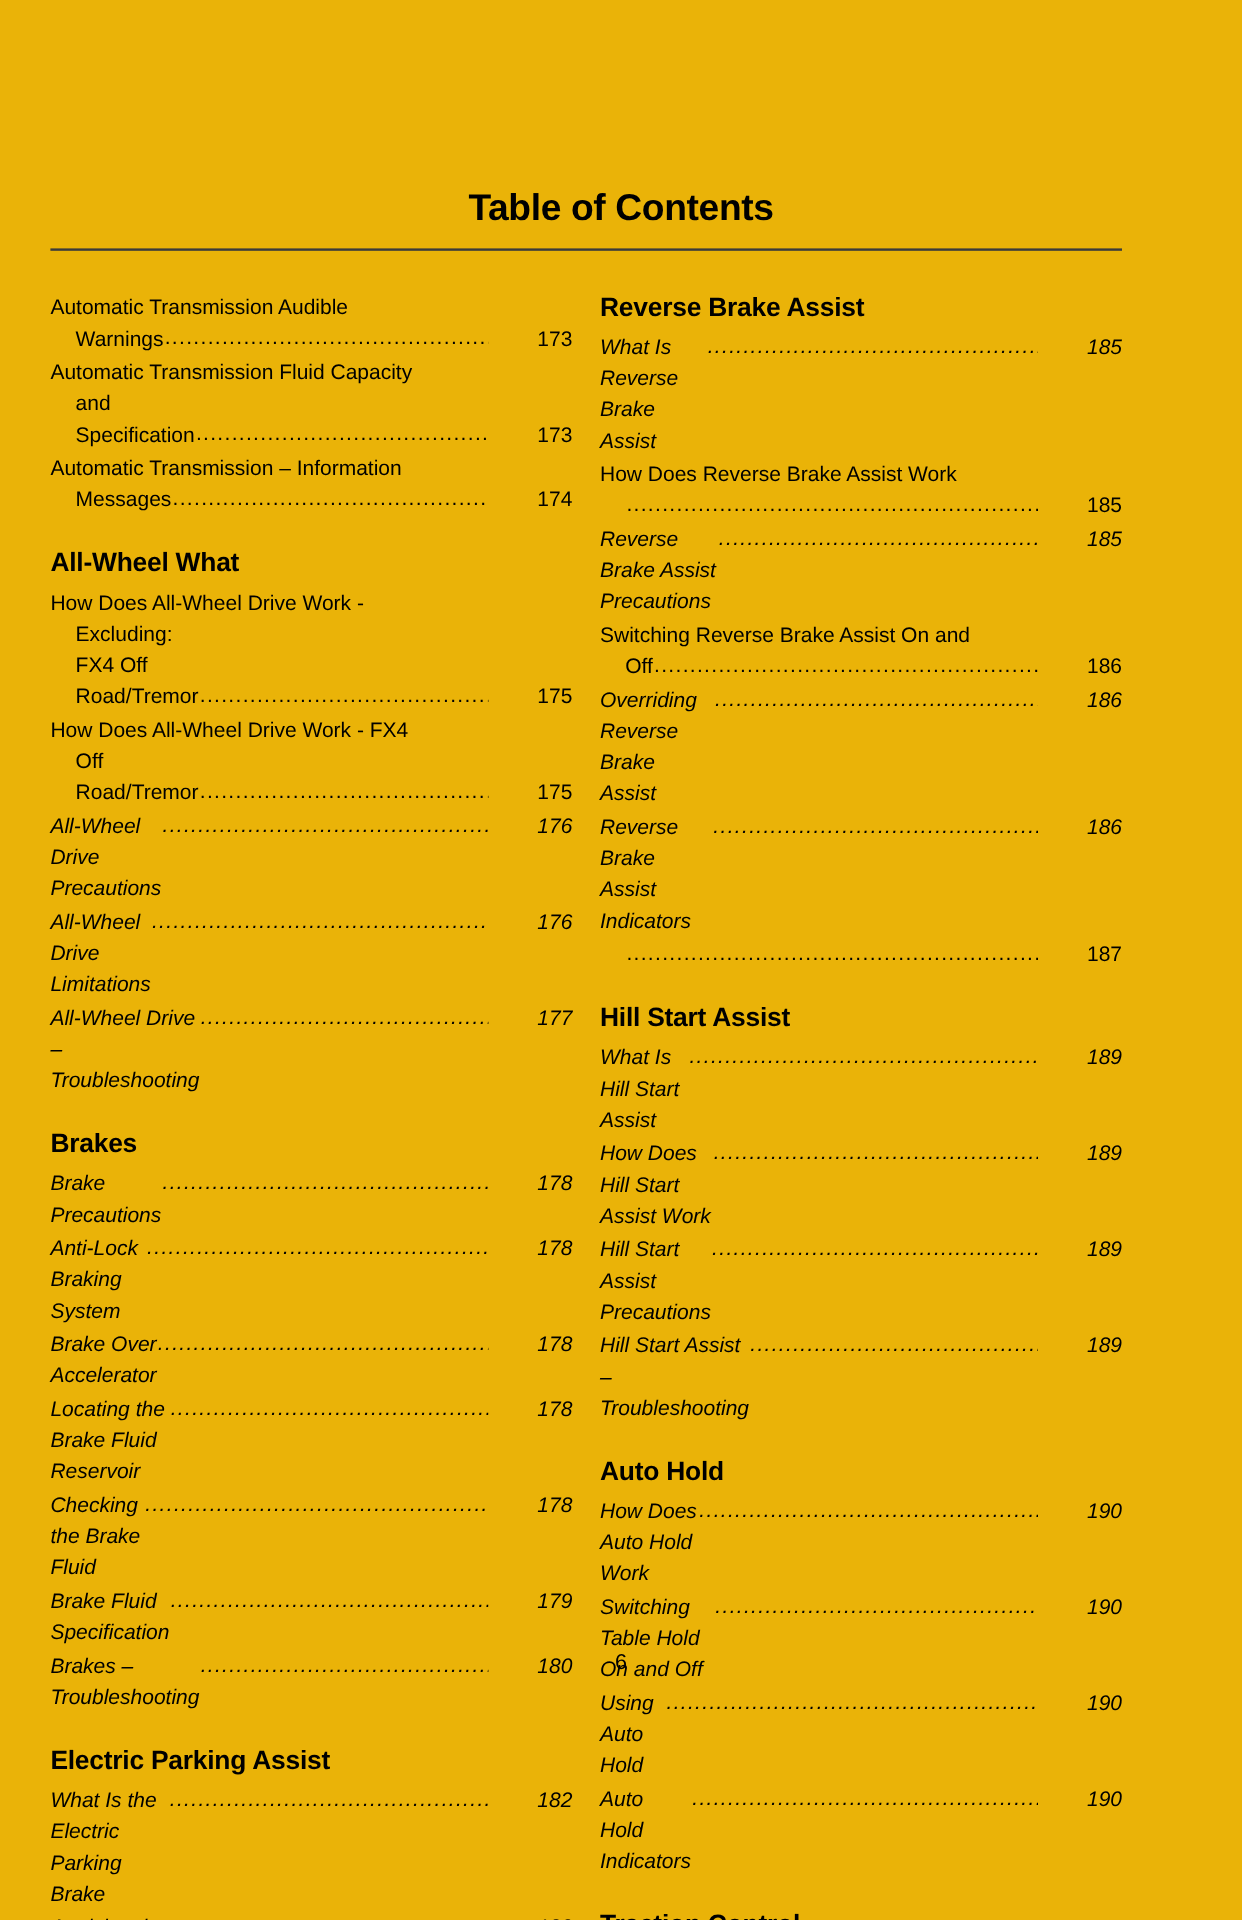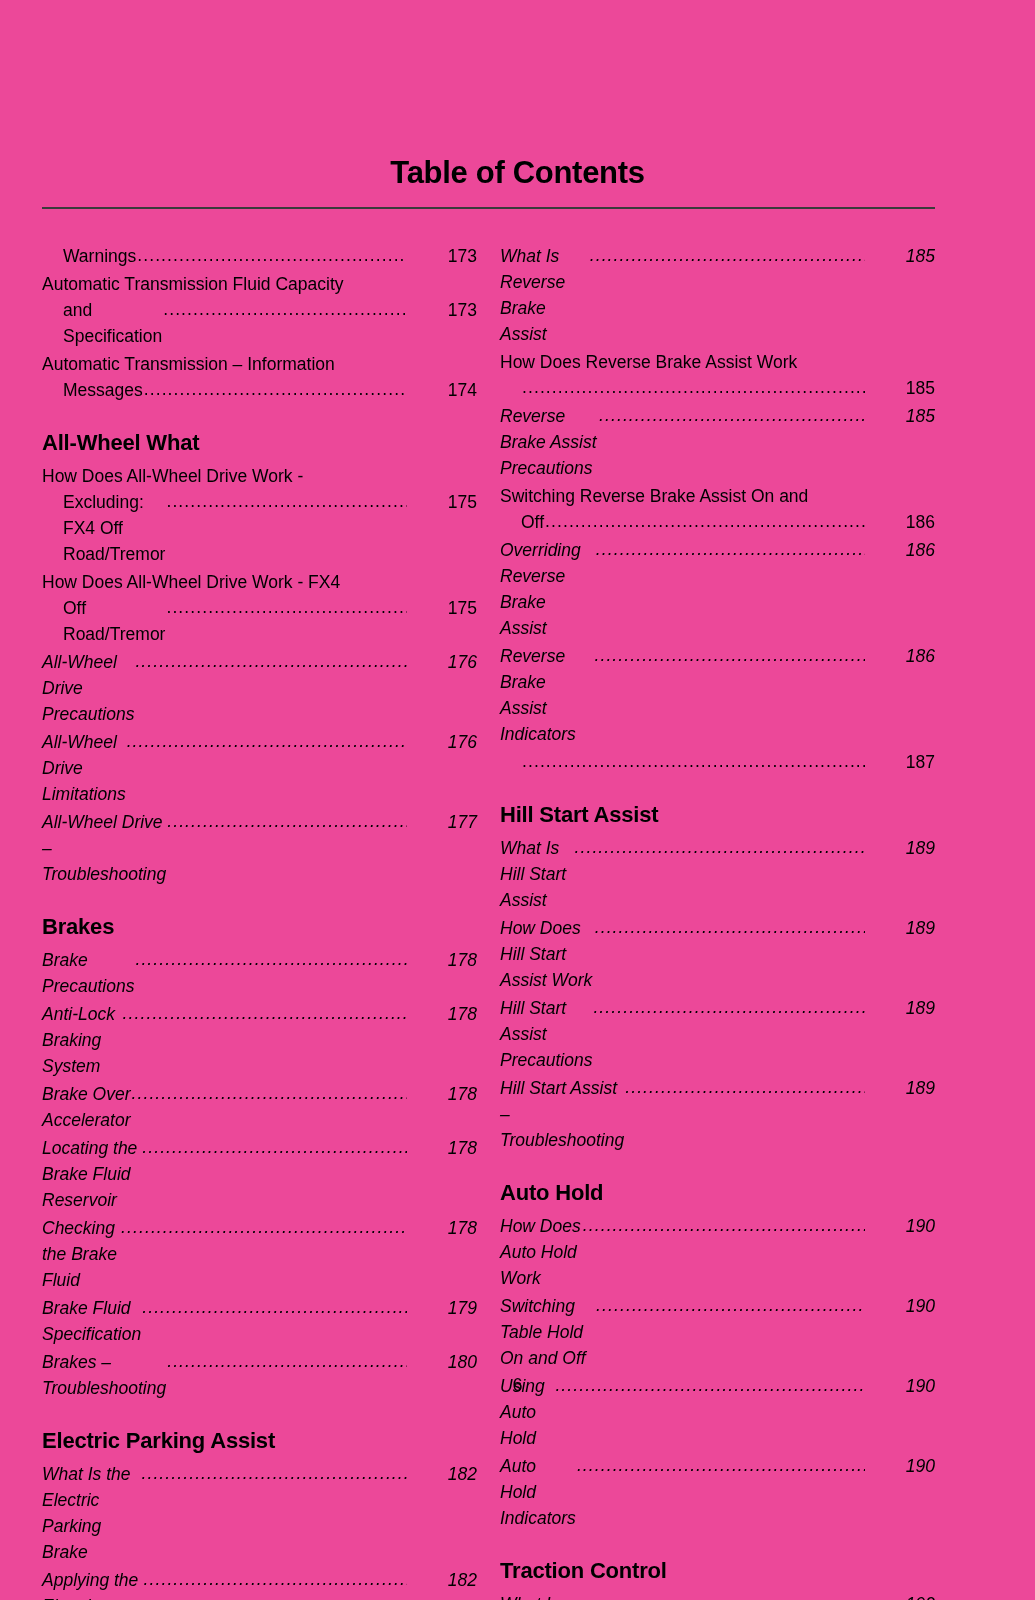--- a/index.html
+++ b/index.html
@@ -4,21 +4,21 @@
 <style>
   html, body {
     margin: 0;
     padding: 0;
     background: #ffffff;
   }
   .page {
     position: relative;
     width: 1035px;
     height: 1600px;
-    background: #ec4899;
+    background: #eab308;
     font-family: "Liberation Sans", sans-serif;
     color: #000000;
     box-sizing: border-box;
     overflow: hidden;
   }
   .page-title {
     position: absolute;
     top: 155px;
     left: 0;
     width: 1035px;
@@ -93,21 +93,21 @@
     flex: 0 0 auto;
     white-space: nowrap;
     margin-left: 40px;
   }
   
   .entry.wrap .first-line {
     display: block;
   }
   .entry.wrap .cont-line {
     display: flex;
-    align-items: flex-start;
+    align-items: flex-end;
     padding-left: 21px;
   }
   .entry.wrap.nolabel .cont-line {
     padding-left: 21px;
   }
   .page-number {
     position: absolute;
     top: 1375px;
     left: 0;
     width: 1035px;
@@ -120,20 +120,21 @@
 
 <div class="page">
 
   <div class="page-title">Table of Contents</div>
   <div class="title-rule"></div>
 
   <div class="columns">
     <div class="column" id="left-column">
         <div class="section first">
           <div class="entry wrap">
+            <span class="first-line">Automatic Transmission Audible</span>
             <div class="cont-line">
               <span class="entry-label">Warnings</span>
               <span class="leader">........................................................................................................................</span>
               <span class="entry-page">173</span>
             </div>
           </div>
           <div class="entry wrap">
             <span class="first-line">Automatic Transmission Fluid Capacity</span>
             <div class="cont-line">
               <span class="entry-label">and Specification</span>
@@ -255,20 +256,21 @@
             <div class="leader-row">
               <span class="entry-label">Applying the Electric Parking Brake</span>
               <span class="leader">........................................................................................................................</span>
               <span class="entry-page">182</span>
             </div>
           </div>
         </div>
       </div>
     <div class="column" id="right-column">
         <div class="section first">
+          <div class="section-heading">Reverse Brake Assist</div>
           <div class="entry">
             <div class="leader-row">
               <span class="entry-label">What Is Reverse Brake Assist</span>
               <span class="leader">........................................................................................................................</span>
               <span class="entry-page">185</span>
             </div>
           </div>
           <div class="entry wrap nolabel">
             <span class="first-line">How Does Reverse Brake Assist Work</span>
             <div class="cont-line">

